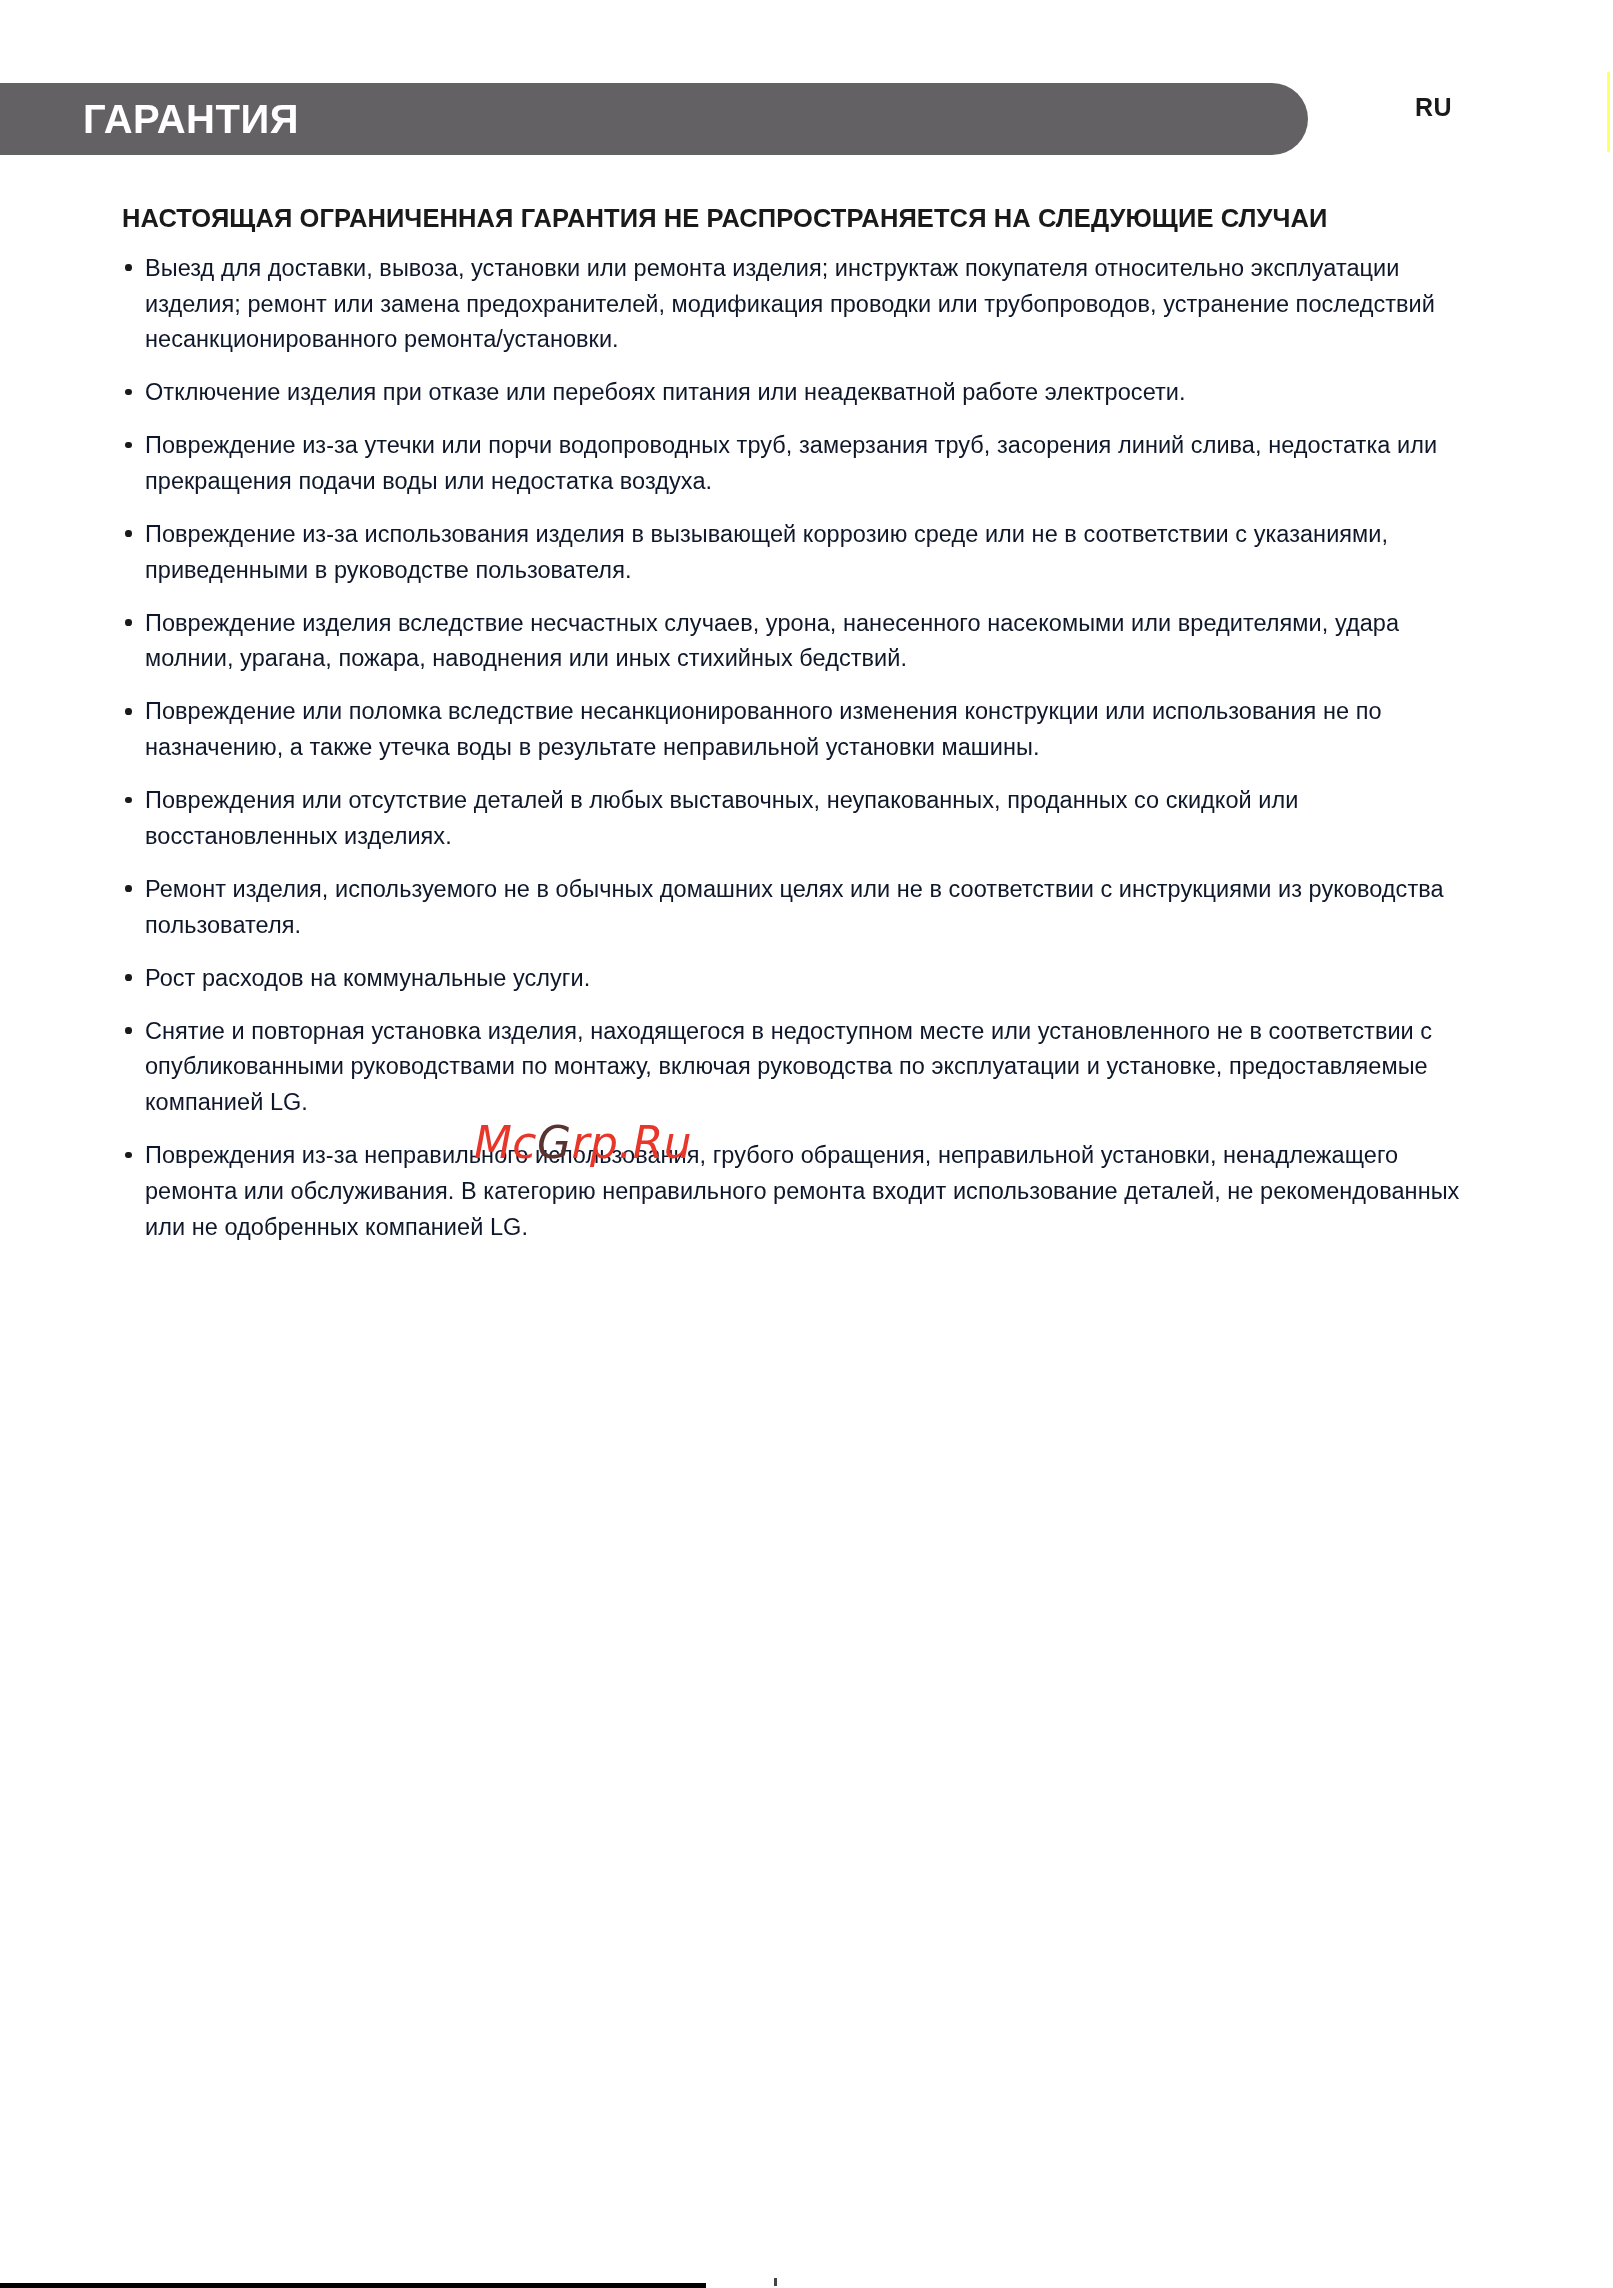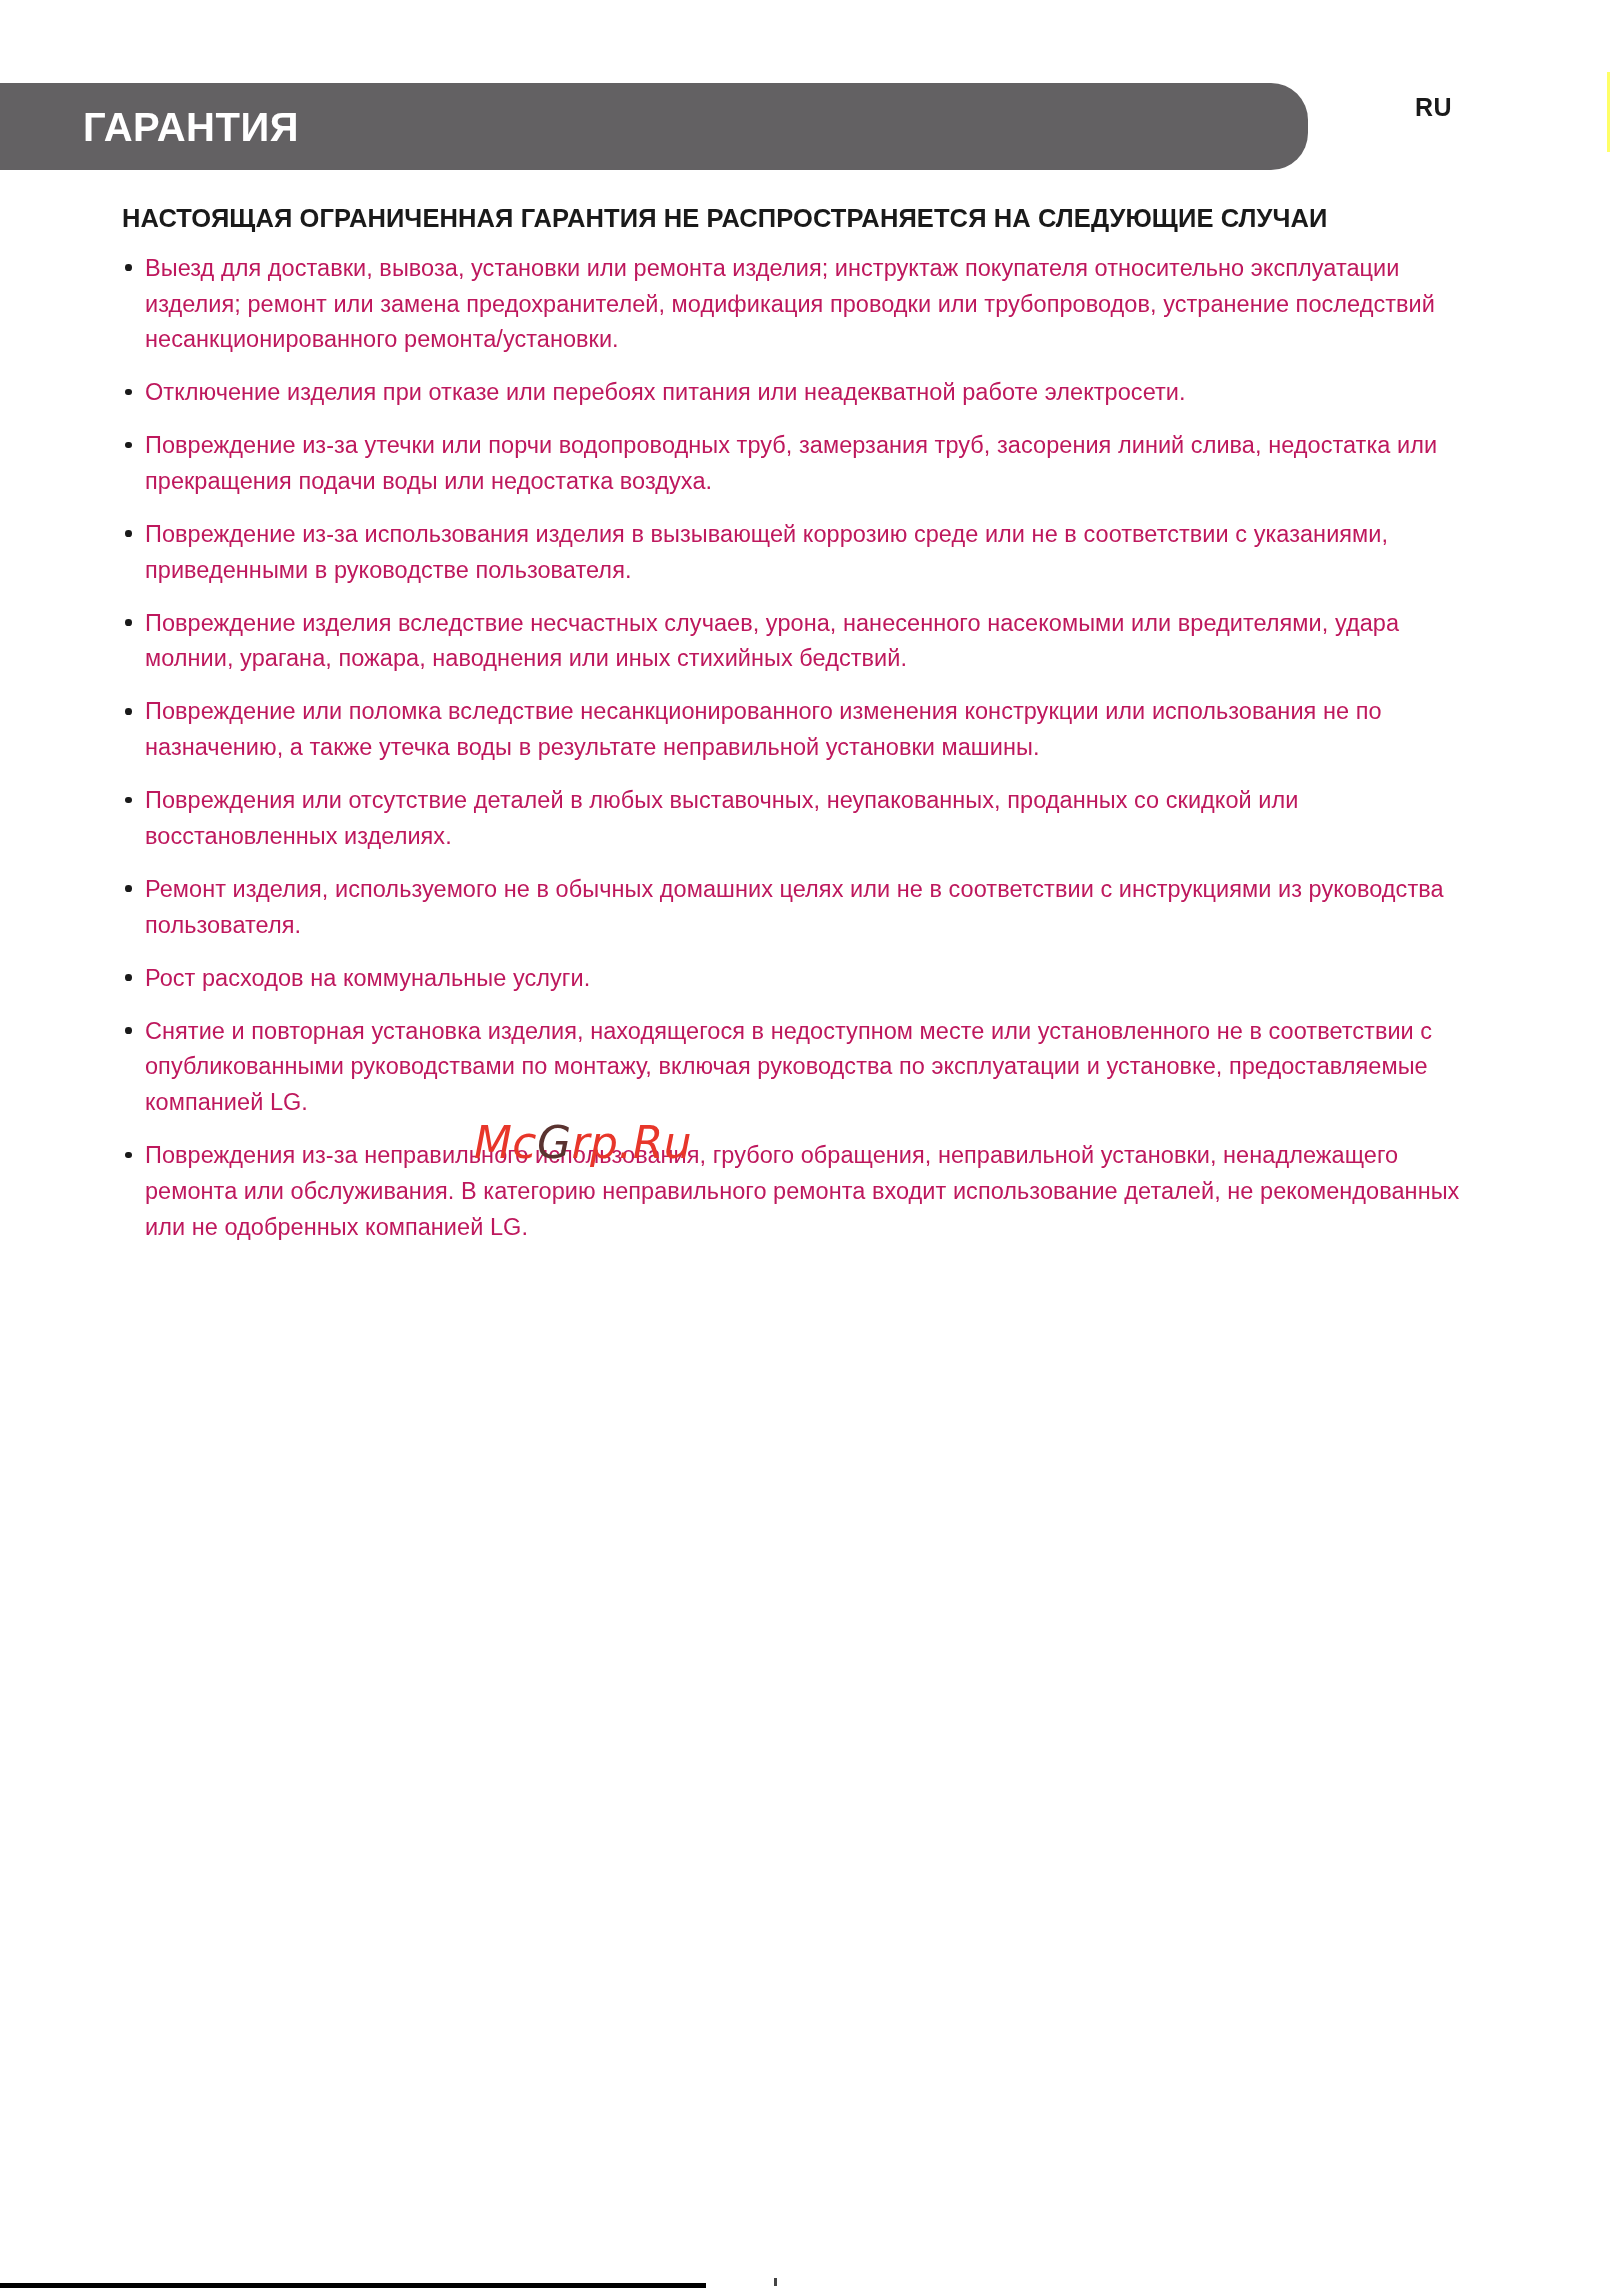--- a/index.html
+++ b/index.html
@@ -14,21 +14,21 @@
     font-family: "Liberation Sans", sans-serif;
     overflow: hidden;
   }
 
   
   .header-band {
     position: absolute;
     left: 0;
     top: 83px;
     width: 1308px;
-    height: 87px;
+    height: 72px;
     background: #636163;
     border-top-right-radius: 37px;
     border-bottom-right-radius: 37px;
     display: flex;
     align-items: center;
   }
   .header-title {
     color: #ffffff;
     font-size: 40px;
     font-weight: bold;
@@ -77,21 +77,21 @@
     list-style: none;
     margin: 0;
     padding: 0;
   }
   .bullet-item {
     position: relative;
     padding-left: 23px;
     margin-bottom: 17.3px;
     font-size: 23.5px;
     line-height: 1.52;
-    color: #be185d;
+    color: #0f172a;
     letter-spacing: 0.05px;
   }
   .bullet-item:before {
     content: "";
     position: absolute;
     left: 2.9px;
     top: 13.4px;
     width: 6.7px;
     height: 6.7px;
     border-radius: 50%;

